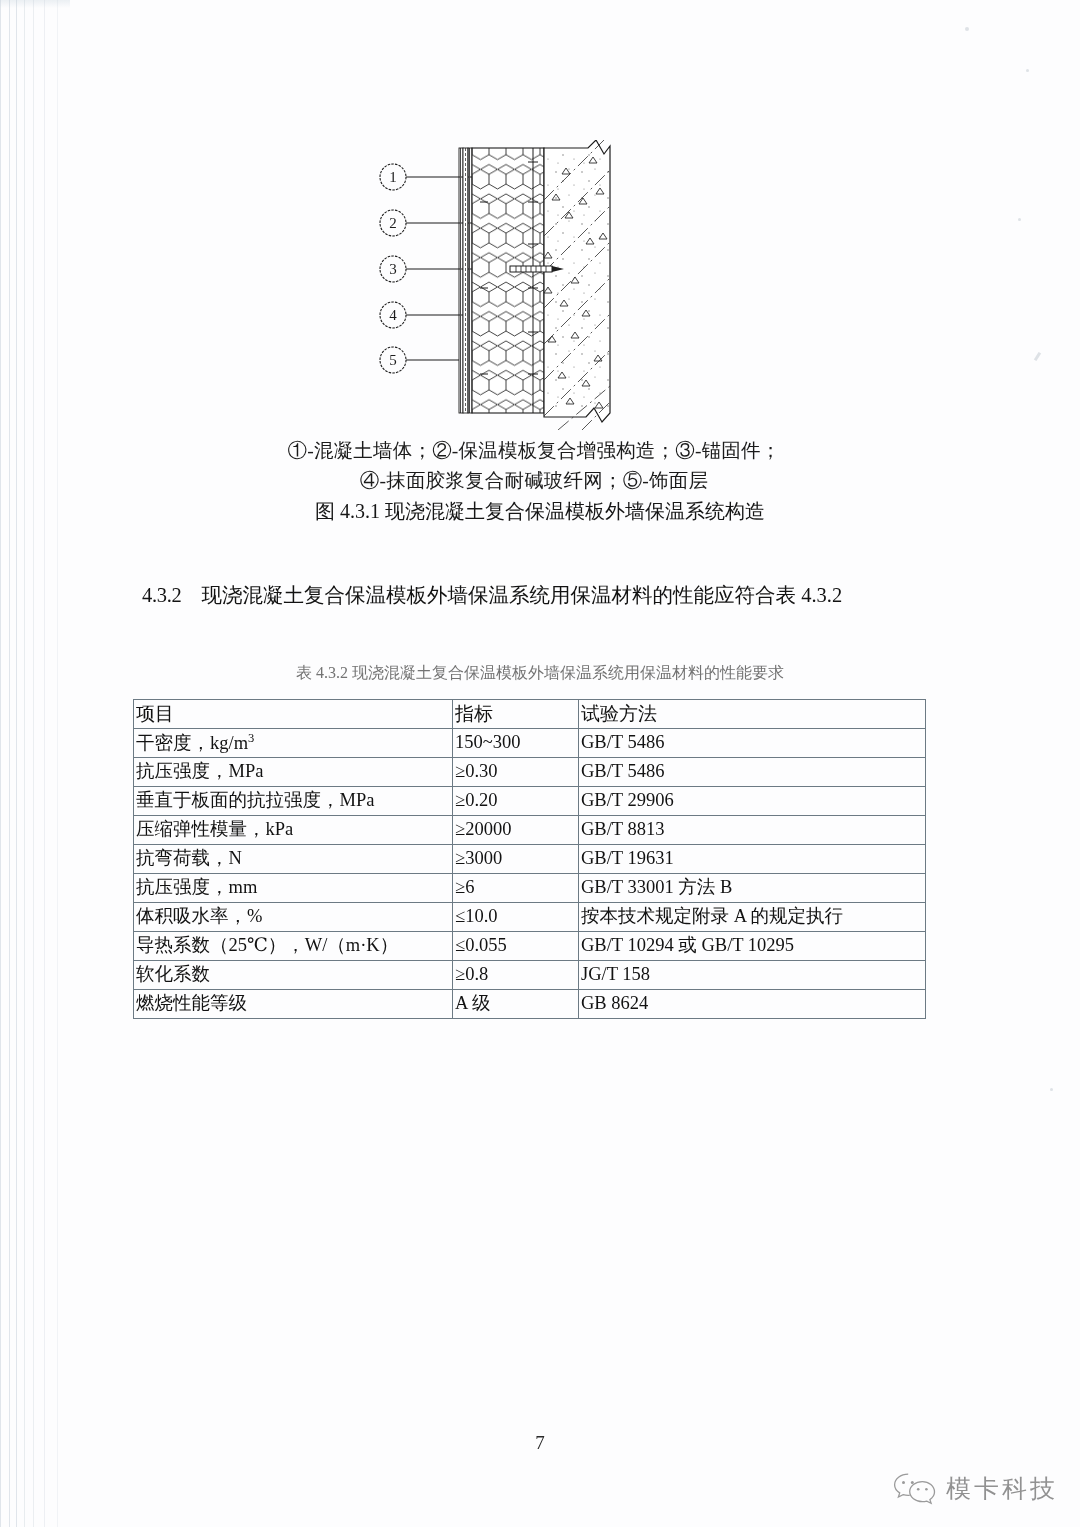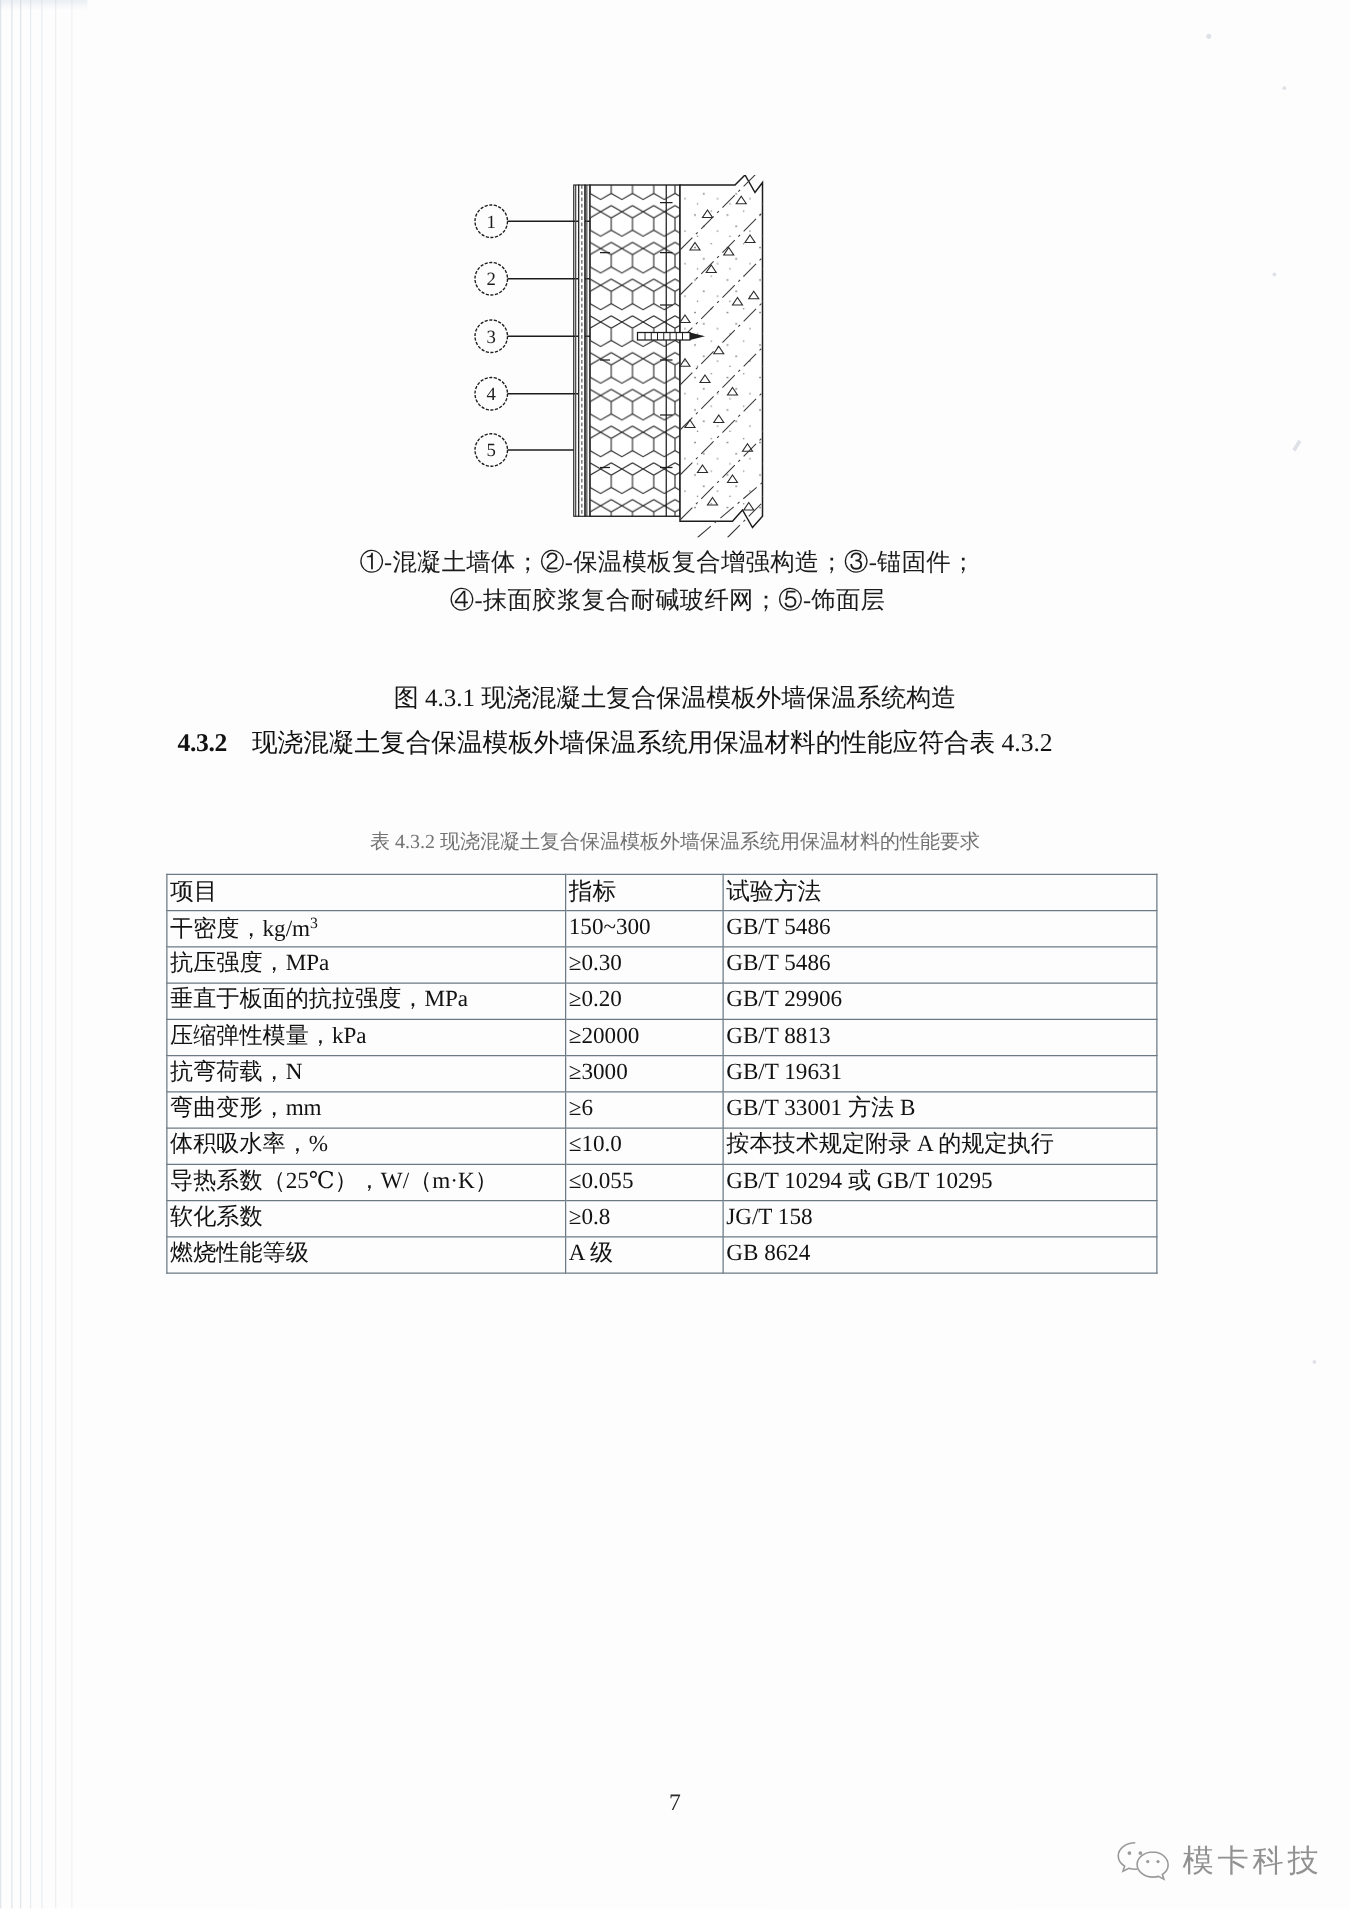--- a/index.html
+++ b/index.html
@@ -69,35 +69,34 @@
     color: #1b1b1b;
   }
   .fig-caption {
     position: absolute;
     left: 0; right: 0;
     top: 496px;
     text-align: center;
     font-size: 20px;
     line-height: 30px;
     color: #161616;
-    margin-top: 48px;
   }
 
   
   .clause {
     position: absolute;
     left: 142px;
     top: 573px;
     width: 800px;
     font-size: 20.5px;
     line-height: 44px;
     color: #121212;
   }
   .clause .num {
-    font-weight: bold;
+    font-weight: normal;
     font-family: "Liberation Serif", serif;
     letter-spacing: -.3px;
     margin-top: 28px;
   }
   .clause .gap { display:inline-block; width: 20px; }
 
   
   .table-caption {
     position: absolute;
     left: 0; right: 0;
@@ -375,21 +374,21 @@
           <td>压缩弹性模量，kPa</td>
           <td class="latin">≥20000</td>
           <td class="latin">GB/T 8813</td>
         </tr>
         <tr>
           <td>抗弯荷载，N</td>
           <td class="latin">≥3000</td>
           <td class="latin">GB/T 19631</td>
         </tr>
         <tr>
-          <td>弯曲变形，mm</td>
+          <td>抗压强度，mm</td>
           <td class="latin">≥6</td>
           <td class="latin">GB/T 33001 方法 B</td>
         </tr>
         <tr>
           <td>体积吸水率，%</td>
           <td class="latin">≤10.0</td>
           <td class="latin">按本技术规定附录 A 的规定执行</td>
         </tr>
         <tr>
           <td>导热系数（25℃），W/（m·K）</td>

